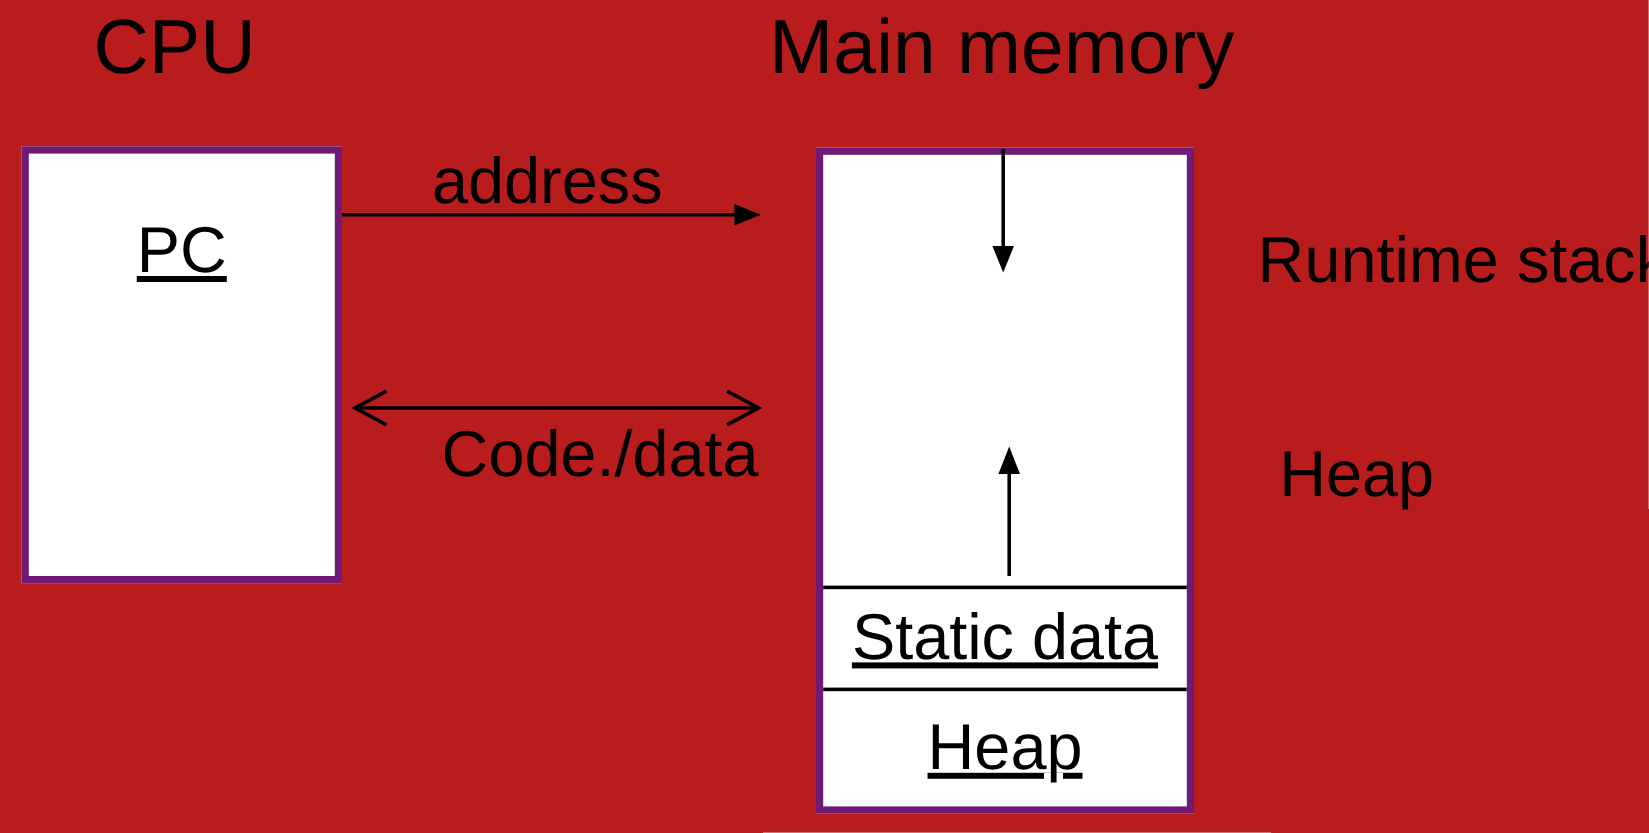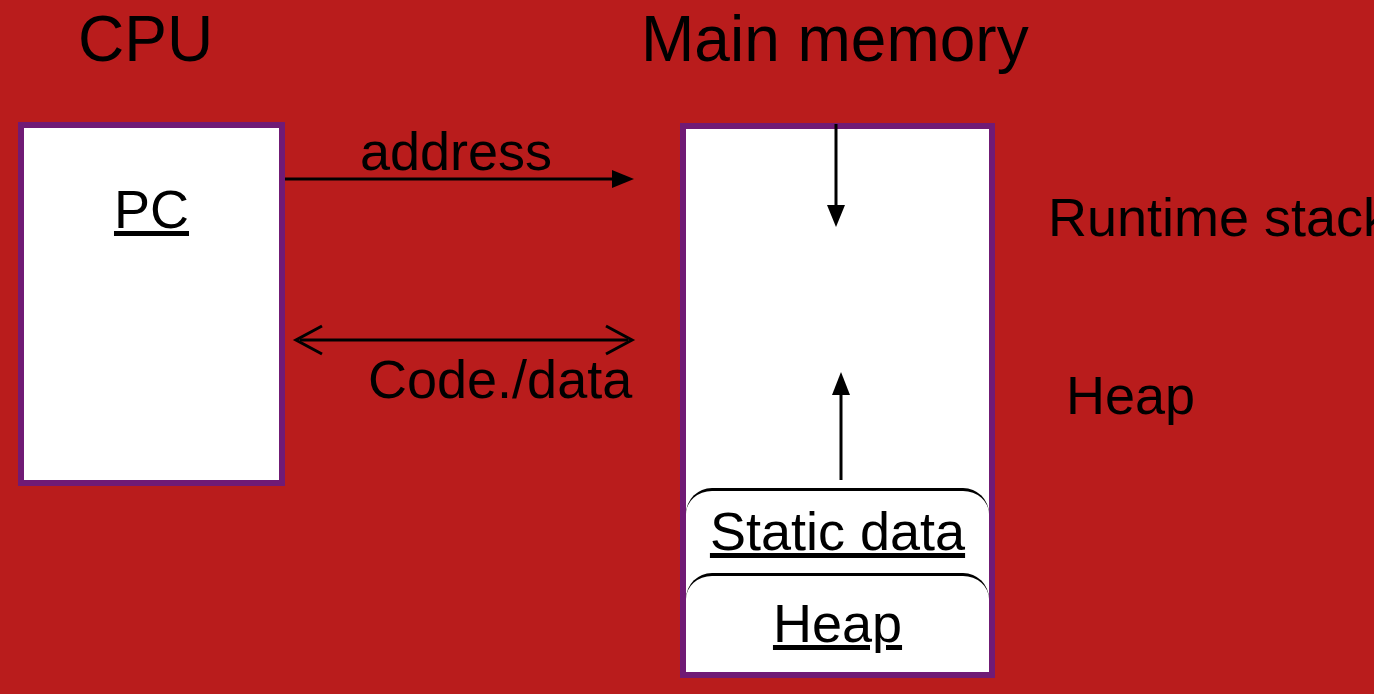--- a/index.html
+++ b/index.html
@@ -45,21 +45,20 @@
     left: 680px; top: 123px;
     width: 315px; height: 555px;
     display: flex;
     flex-direction: column;
   }
   .mem-seg {
     box-sizing: border-box;
     display: flex;
     align-items: center;
     justify-content: center;
-    border-radius: 26px;
   }
   .seg-stack-heap { height: 359px; }
   .seg-static { height: 85px; border-top: 3px solid #000000; }
   .seg-code { flex: 1; border-top: 3px solid #000000; }
   svg.overlay {
     position: absolute;
     left: 0; top: 0;
     width: 1374px; height: 694px;
     pointer-events: none;
   }

